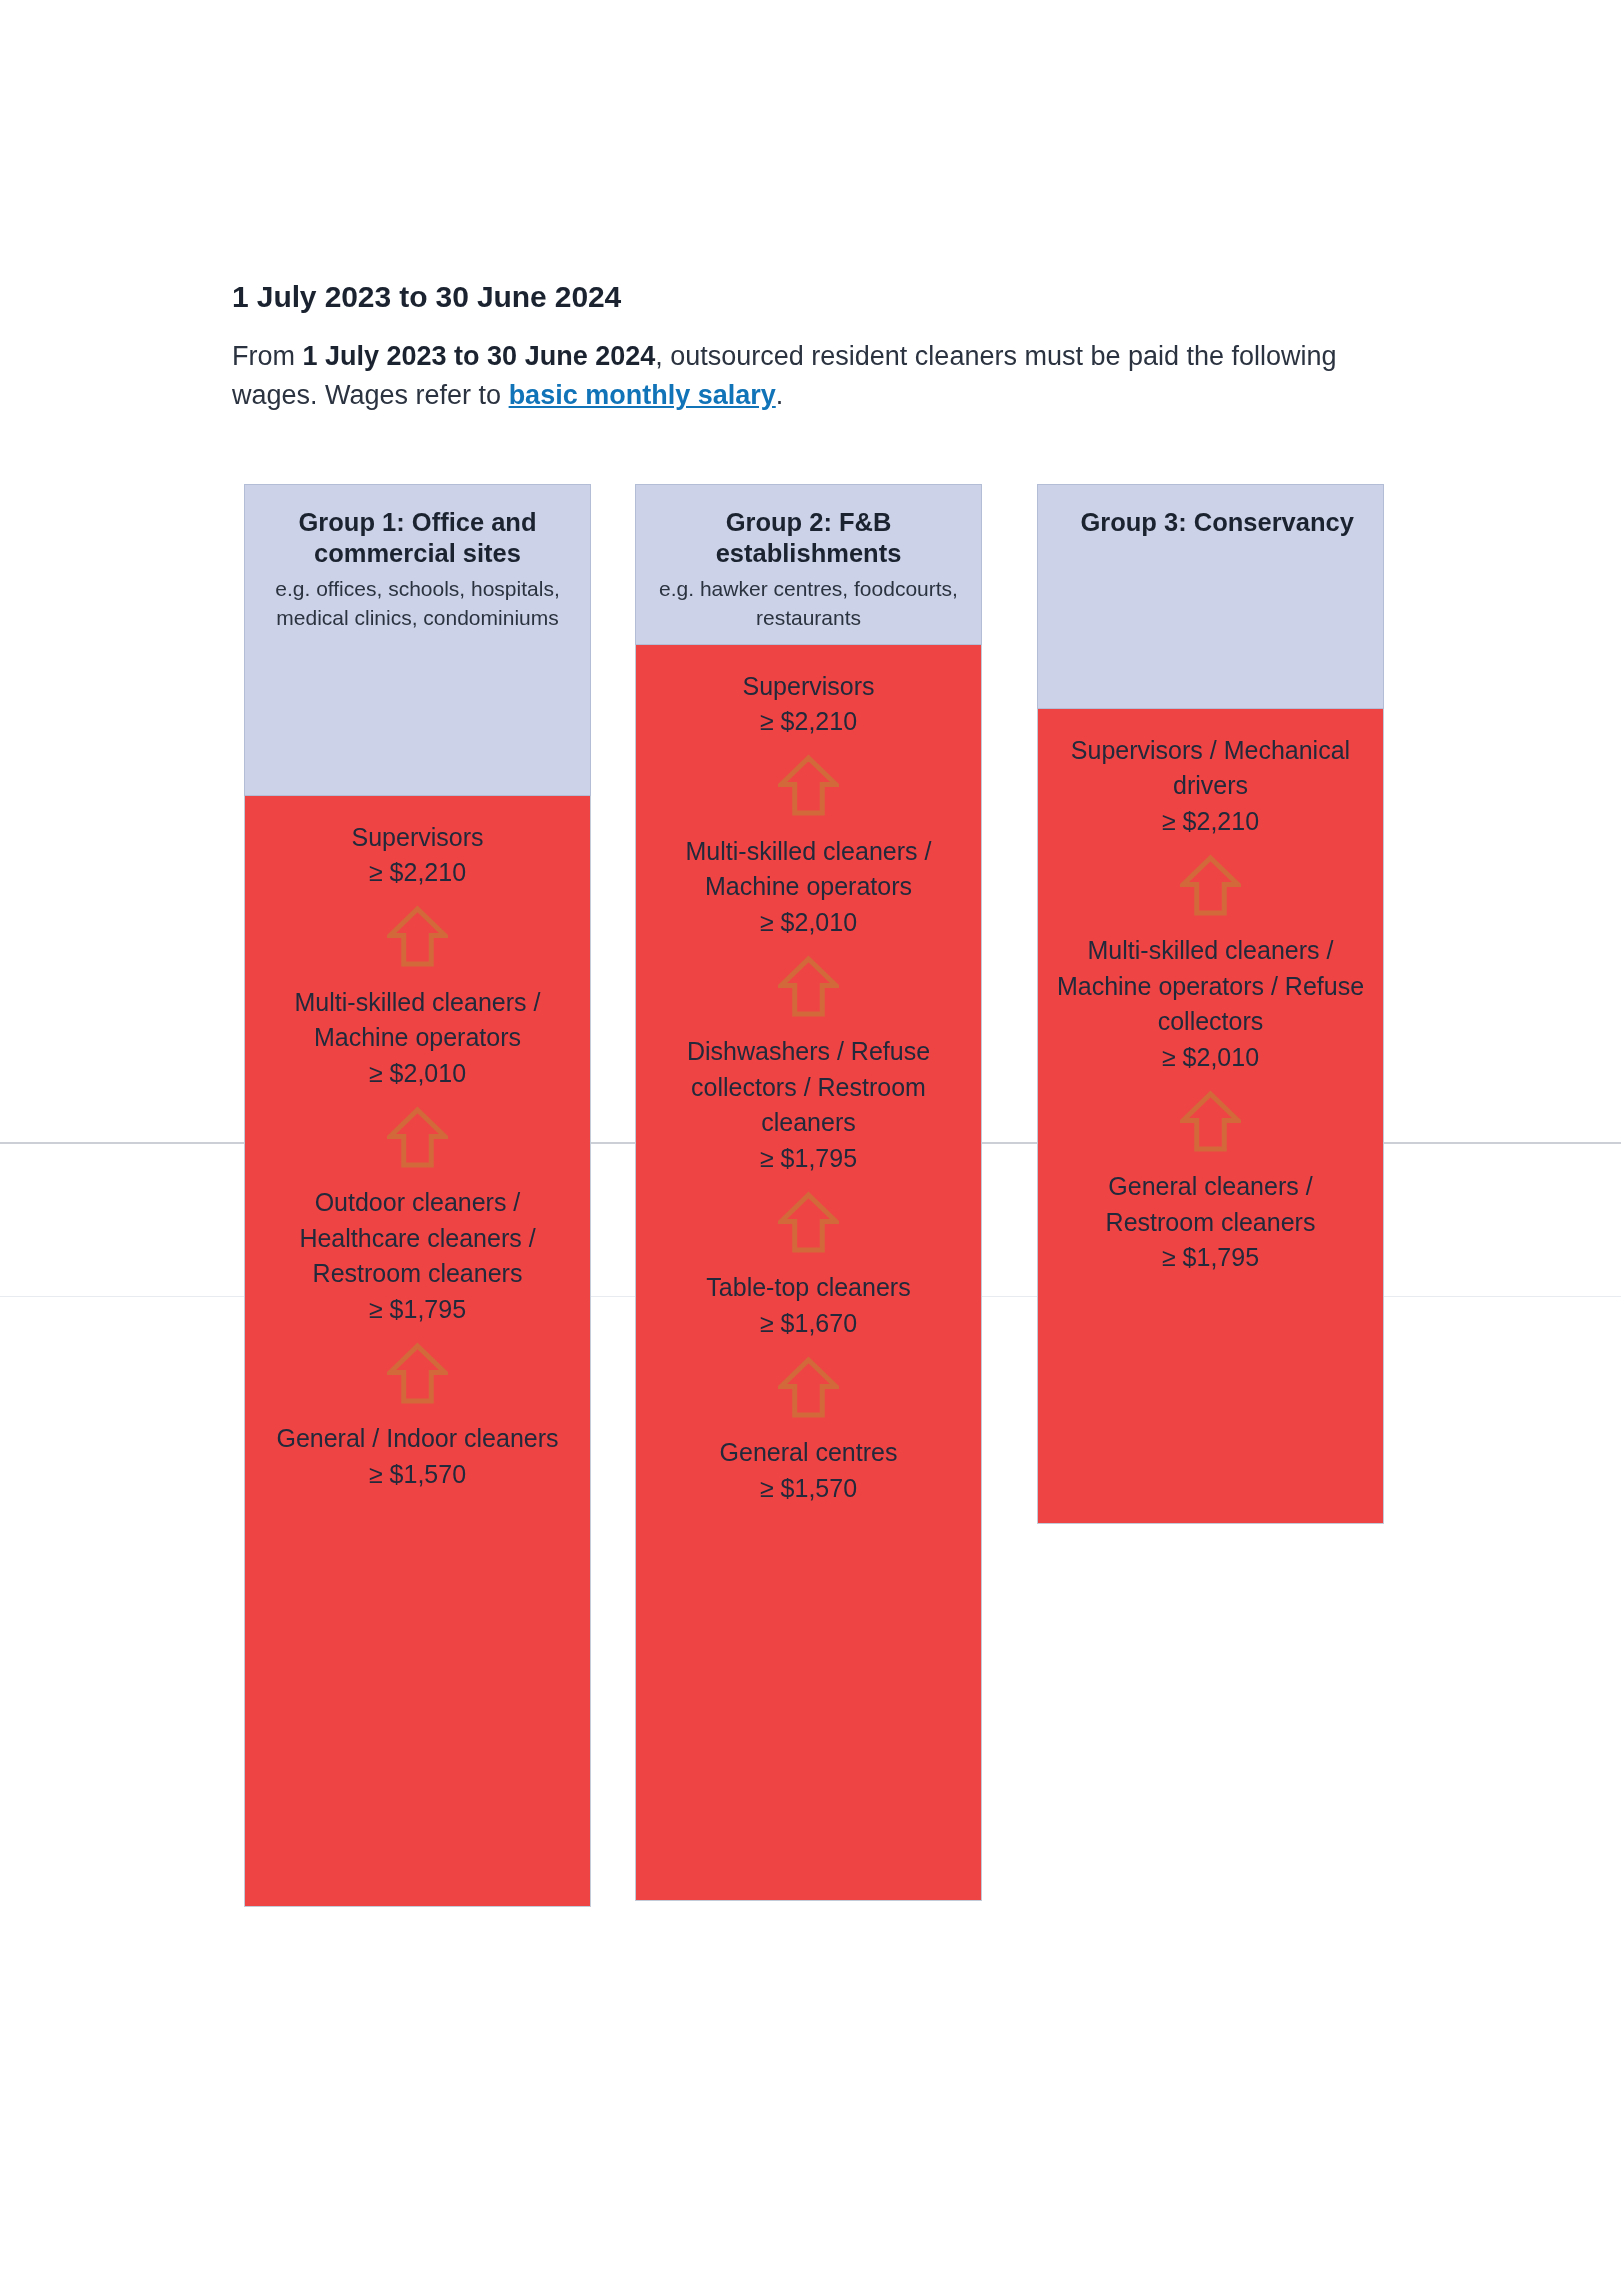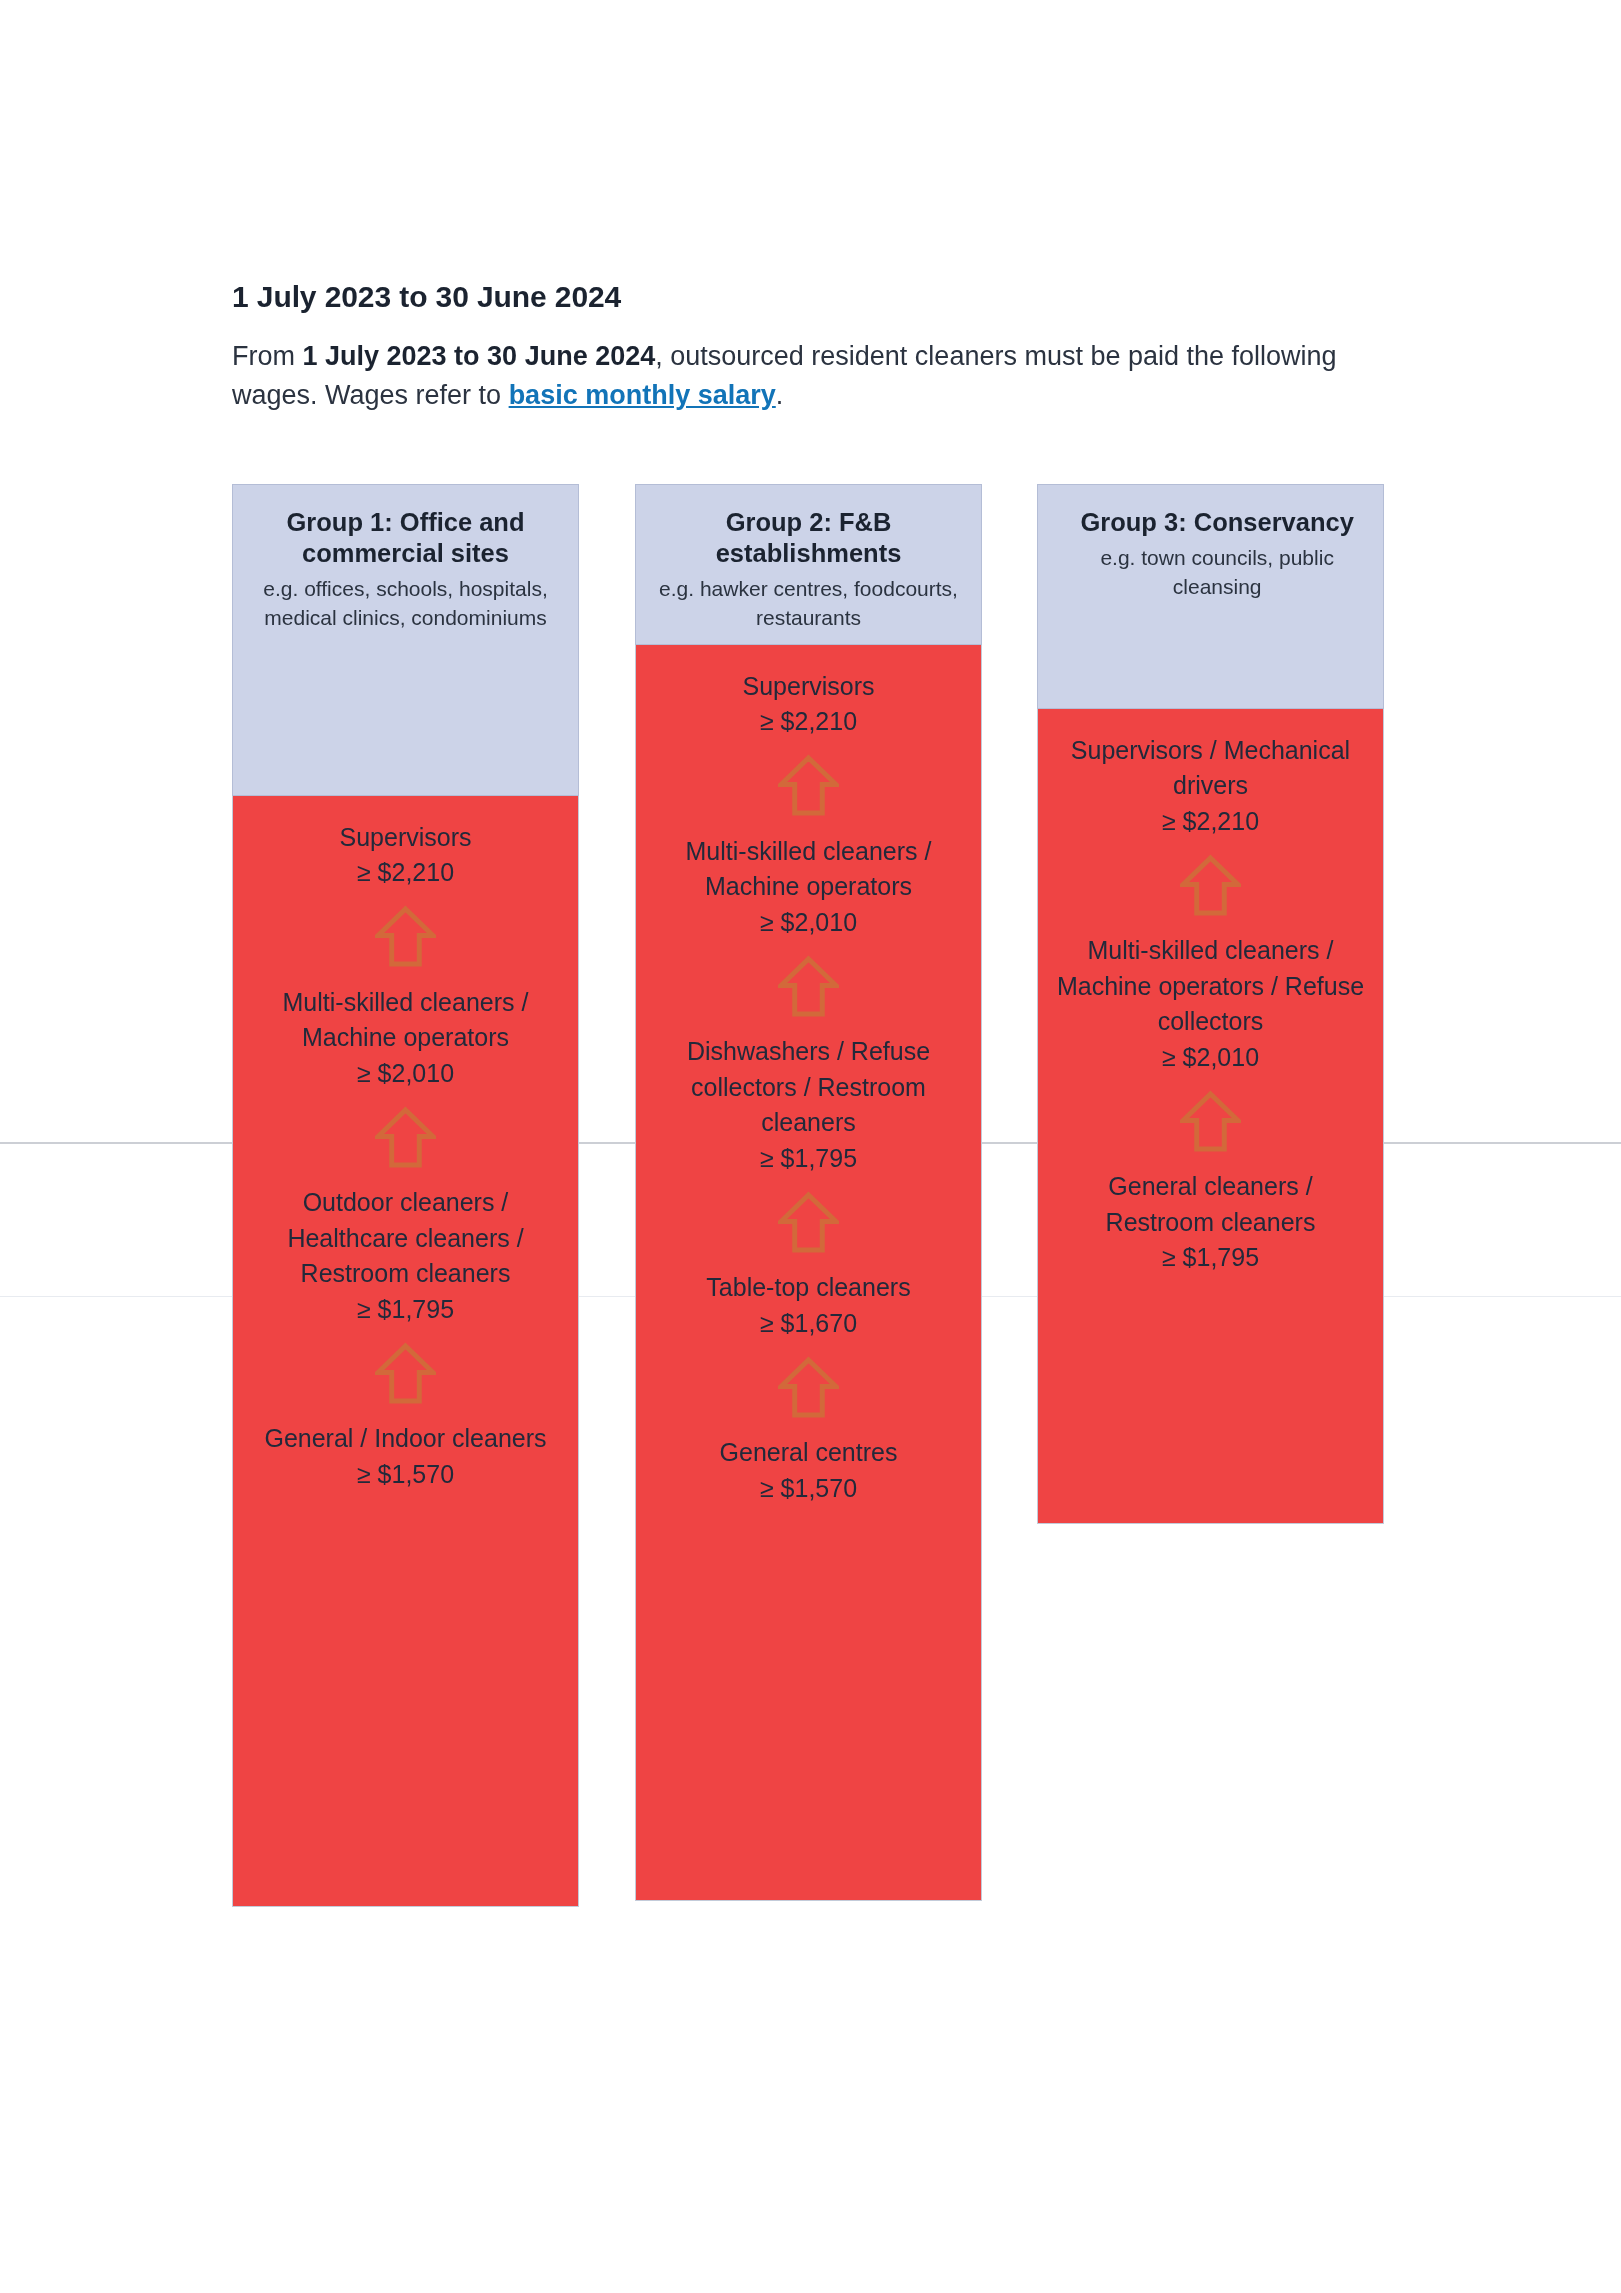--- a/index.html
+++ b/index.html
@@ -61,21 +61,21 @@
     left: 232px;
     top: 484px;
     width: 1157px;
   }
   .group-col {
     position: absolute;
     top: 0;
     width: 347px;
     box-sizing: border-box;
   }
-  .group-col[data-col="0"] { left: 0px; border-radius: 21px; }
+  .group-col[data-col="0"] { left: 12px; border-radius: 21px; }
   .group-col[data-col="1"] { left: 403px; }
   .group-col[data-col="2"] { left: 805px; }
 
   .group-header {
     background: #ccd3e8;
     border: 1px solid #b4bdd6;
     box-sizing: border-box;
     text-align: center;
     padding: 21.6px 13.7px 19.6px 13.7px;
   }
@@ -201,21 +201,20 @@
           <svg width="61" height="65" viewBox="0 0 62 66" aria-hidden="true">
             <path d="M31 4 L59 31 L45 31 L45 60 L17 60 L17 31 L3 31 Z" fill="none" stroke="#d2693a" stroke-width="5" stroke-linejoin="miter"></path>
           </svg>
         </div>
         <div class="tier"><span>General centres</span><span class="tier-wage">≥ $1,570</span></div>
       </div>
     </div>
     <div class="group-col" data-col="2">
       <div class="group-header">
         <div class="gh-title">Group 3: Conservancy</div>
-        <div class="gh-sub">e.g. town councils, public cleansing</div>
       </div>
       <div class="group-body">
         <div class="tier"><span>Supervisors / Mechanical drivers</span><span class="tier-wage">≥ $2,210</span></div>
         <div class="arrow-row">
           <svg width="61" height="65" viewBox="0 0 62 66" aria-hidden="true">
             <path d="M31 4 L59 31 L45 31 L45 60 L17 60 L17 31 L3 31 Z" fill="none" stroke="#d2693a" stroke-width="5" stroke-linejoin="miter"></path>
           </svg>
         </div>
         <div class="tier"><span>Multi-skilled cleaners / Machine operators / Refuse collectors</span><span class="tier-wage">≥ $2,010</span></div>
         <div class="arrow-row">

